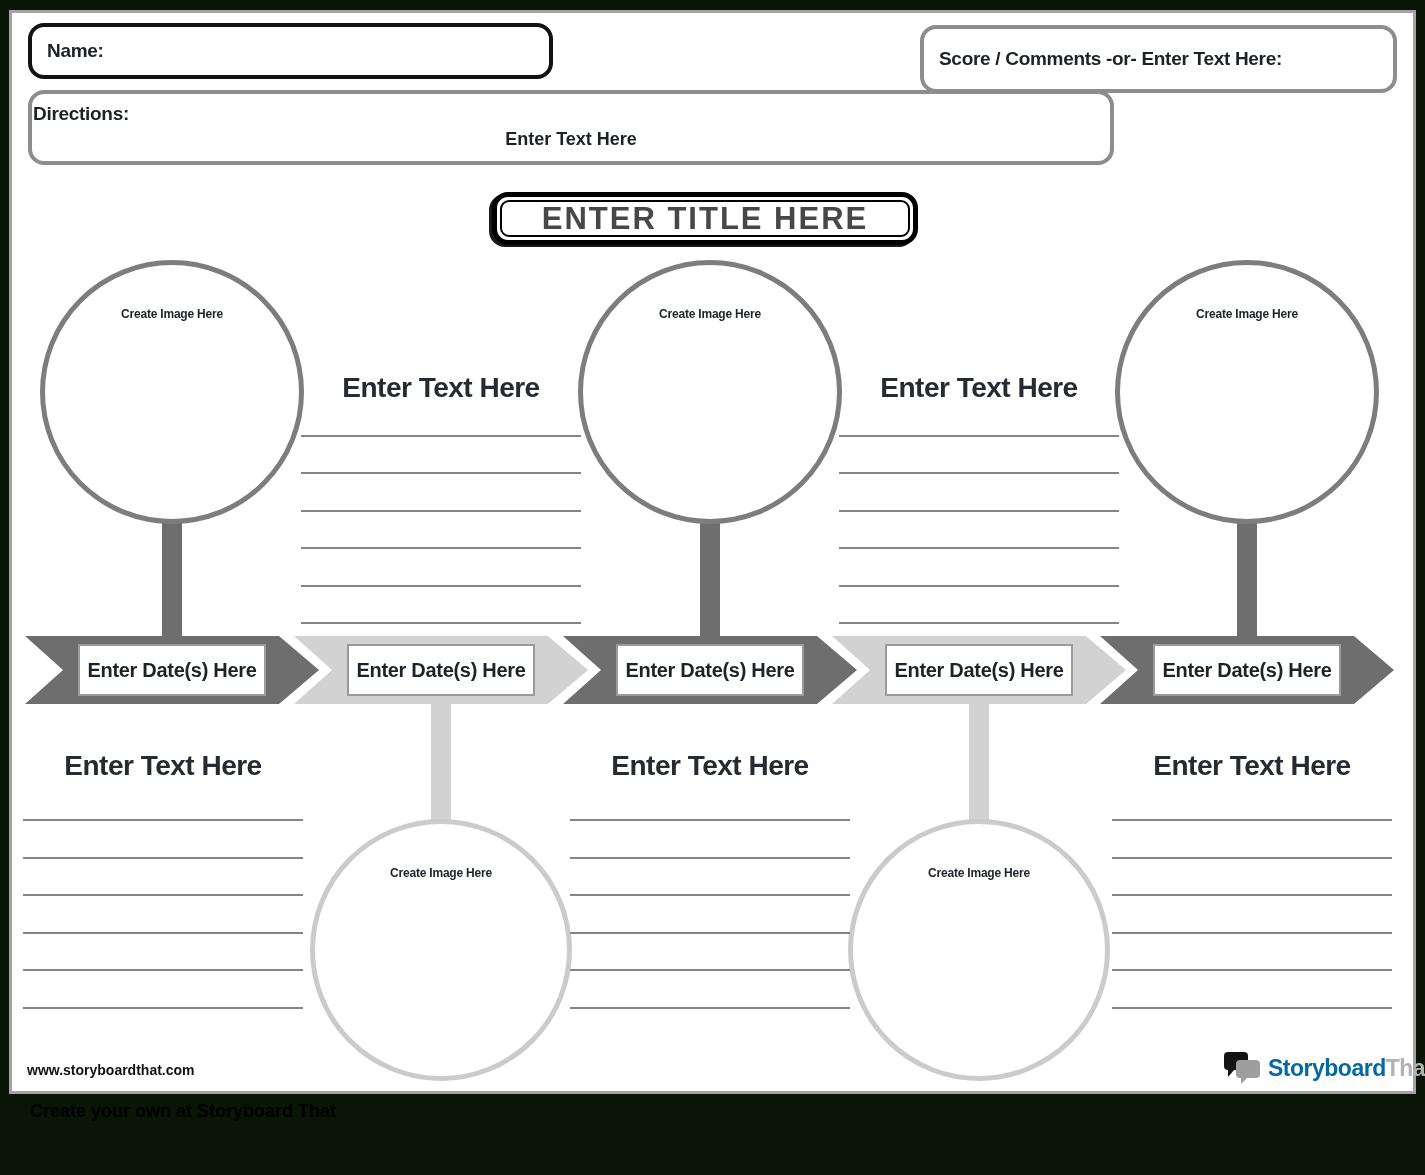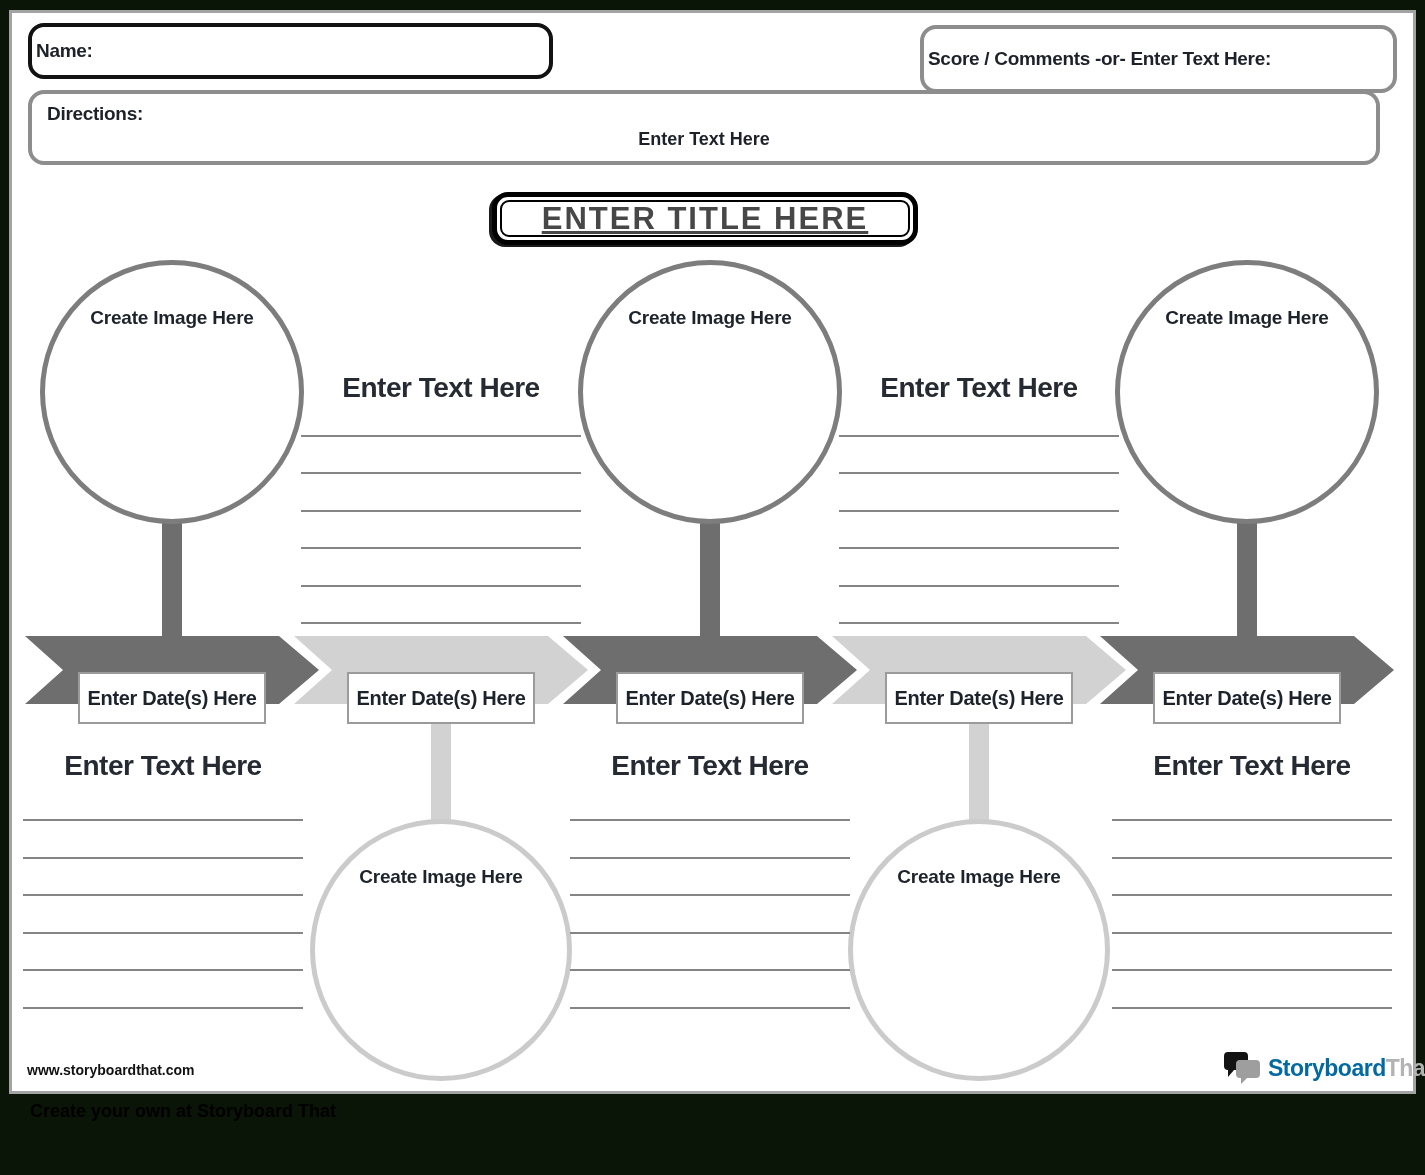--- a/index.html
+++ b/index.html
@@ -4,55 +4,55 @@
 <style>
   html,body{margin:0;padding:0;}
   body{background:#0a1407;font-family:"Liberation Sans",sans-serif;}
   .stage{position:relative;width:1425px;height:1175px;background:#0a1407;overflow:hidden;}
   .page{position:absolute;left:9px;top:10px;width:1407px;height:1084px;background:#fff;
         border:3px solid #a3a3a3;box-sizing:border-box;}
   .page-inner{position:absolute;left:0;top:0;width:1401px;height:1078px;}
 
   
   .fbox{position:absolute;box-sizing:border-box;border-radius:16px;background:#fff;
-        display:flex;align-items:center;padding-left:4px;}
+        display:flex;align-items:center;padding-left:15px;}
   .fbox .flabel{font-weight:bold;font-size:19px;color:#1d2129;letter-spacing:-0.3px;}
   .name-box{left:16px;top:10px;width:525px;height:56px;border:4px solid #121212;}
   .date-box{left:561px;top:12px;width:327px;height:52px;border:4px solid #8d8d8d;}
   .score-box{left:908px;top:12px;width:477px;height:68px;border:4px solid #8d8d8d;}
-  .directions-box{left:16px;top:77px;width:1352px;height:75px;border:4px solid #8d8d8d;
-        flex-direction:column;align-items:stretch;justify-content:flex-start;padding:9px 15px;}
+  .directions-box{left:16px;top:77px;width:1086px;height:75px;border:4px solid #8d8d8d;
+        flex-direction:column;align-items:stretch;justify-content:flex-start;padding:9px 1px;}
   .directions-center{text-align:center;font-weight:bold;font-size:18px;color:#1d2129;margin-top:4px;}
 
   
   .title-outer{position:absolute;left:480px;top:179px;width:426px;height:53px;box-sizing:border-box;
         border:5px solid #000;border-radius:16px;padding:3px;background:#fff;
         box-shadow:-3px 2px 0 #1a1a1a;}
   .title-inner{box-sizing:border-box;border:2px solid #000;border-radius:9px;height:100%;
         display:flex;align-items:center;justify-content:center;}
-  .title-inner span{font-weight:bold;font-size:31px;color:#474747;letter-spacing:2px;text-decoration:underline;}
+  .title-inner span{font-weight:bold;font-size:31px;color:#474747;letter-spacing:2px;}
 
   
   .stem{position:absolute;width:20px;}
   .stem.dark{background:#6e6e6e;top:500px;height:132px;}
   .stem.light{background:#d2d2d2;top:685px;height:130px;}
 
   
   .circle{position:absolute;box-sizing:border-box;border-radius:50%;background:#fff;
         display:flex;justify-content:center;}
   .circle.top{width:264px;height:264px;top:247px;border:5px solid #7d7d7d;}
   .circle.bottom{width:262px;height:262px;top:806px;border:5px solid #cbcbcb;}
-  .circle-label{font-weight:bold;font-size:19px;color:#1d232b;margin-top:42px;letter-spacing:-0.2px;}
+  .circle-label{font-weight:bold;font-size:12px;color:#1d232b;margin-top:42px;letter-spacing:-0.2px;}
 
   
   .timeline-svg{position:absolute;left:0;top:623px;width:1400px;height:68px;}
   .seg.dark{fill:#6e6e6e;}
   .seg.light{fill:#d2d2d2;}
   .datebox{position:absolute;top:631px;width:188px;height:52px;box-sizing:border-box;
-        background:#fff;border:2px solid #9b9b9b;display:flex;align-items:center;justify-content:center;margin-top:28px;}
+        background:#fff;border:2px solid #9b9b9b;display:flex;align-items:center;justify-content:center;}
   .datebox span{font-weight:bold;font-size:20px;color:#1d232b;letter-spacing:-0.3px;}
 
   
   .textarea{position:absolute;width:280px;}
   .ta-heading{font-weight:bold;font-size:28px;color:#262b33;text-align:center;line-height:34px;
         letter-spacing:-0.5px;}
   .textarea.top-area{top:352px;}
   .textarea.top-area .ta-heading{margin-top:6px;}
   .textarea.bottom-area{top:736px;}
   .line{box-sizing:border-box;height:37.5px;border-bottom:2px solid #858585;}

